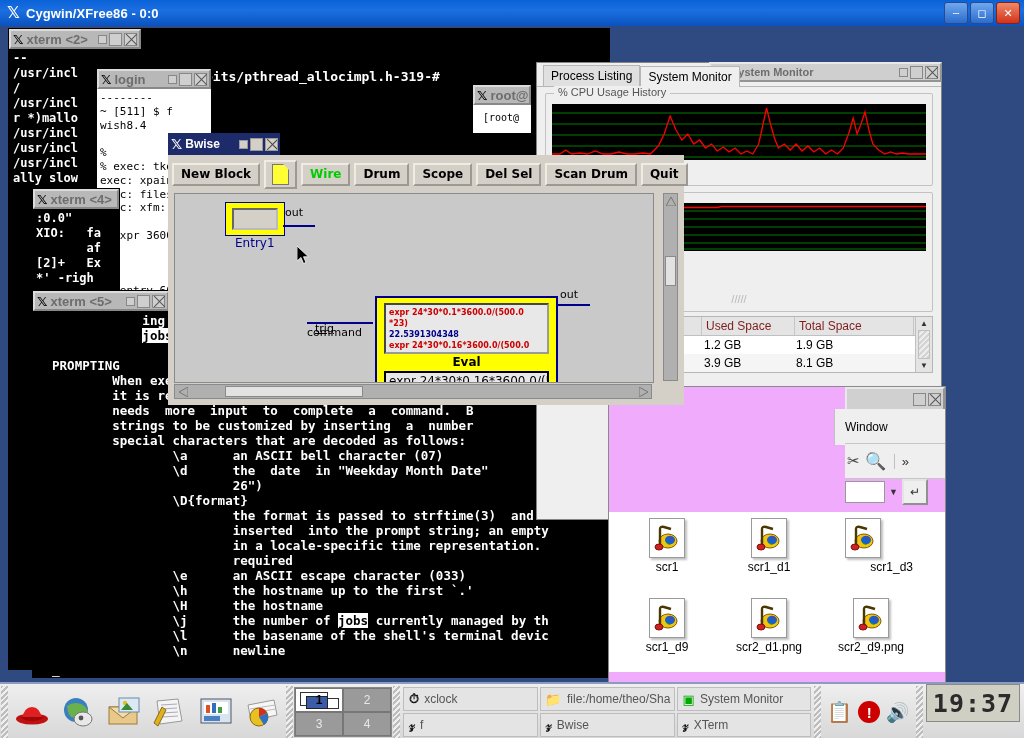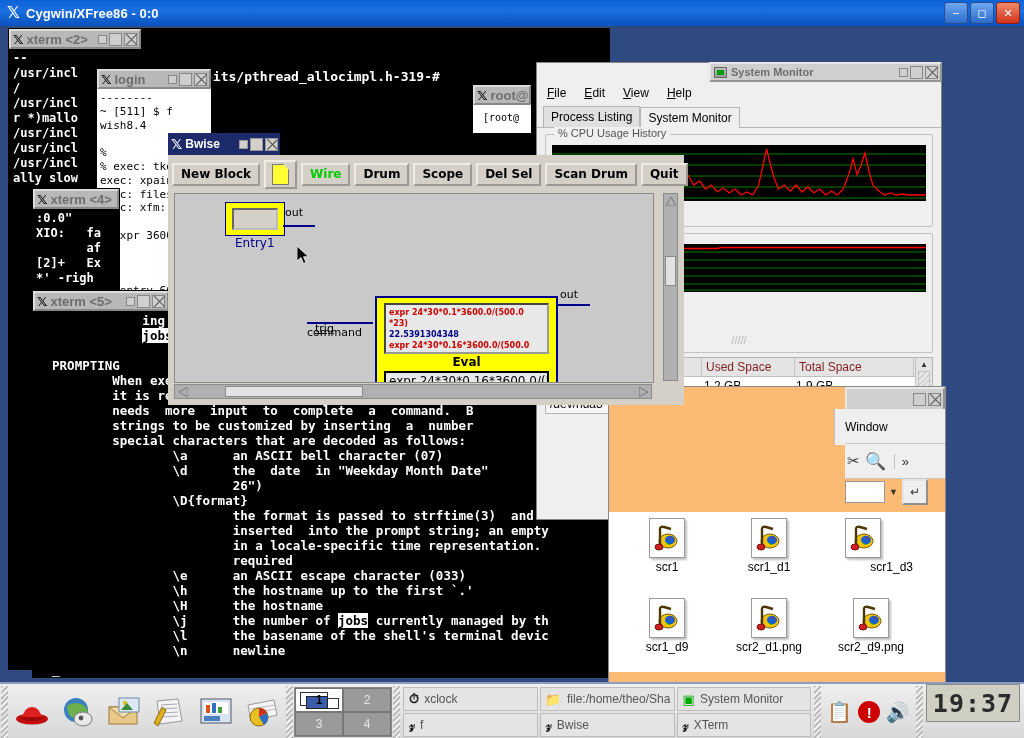--- a/index.html
+++ b/index.html
@@ -133,21 +133,21 @@
   .gtable .cols{flex:1;}
   .ghdr{display:flex;background:#e4e4e4;border-bottom:1px solid #c0c0c0;}
   .ghdr div{font-size:12px;padding:2px 4px;border-right:1px solid #c6c6c6;color:#7f1d1d;}
   .grow{display:flex;}
   .grow div{font-size:12px;padding:2px 4px;color:#000;}
   .grow.alt{background:#f5f5f5;}
   .gvscroll{width:16px;background:#e4e4e4;border-left:1px solid #c0c0c0;display:flex;flex-direction:column;align-items:center;justify-content:space-between;padding:2px 0;}
   .gsbtn{font-size:8px;color:#333;}
 
   
-  #filemgr{position:absolute;left:608px;top:360px;width:336px;height:322px;background:#fdba74;border:1px solid #8a8a8a;overflow:hidden;}
+  #filemgr{position:absolute;left:608px;top:360px;width:336px;height:322px;background:#f0abfc;border:1px solid #8a8a8a;overflow:hidden;}
   #filemgr .fmtitle{position:absolute;right:0;top:0;width:100px;height:24px;background:#d0d0d0;border:2px outset #e8e8e8;box-sizing:border-box;display:flex;align-items:center;justify-content:flex-end;}
   #filemgr .menubar2{position:absolute;right:0;top:22px;width:100px;height:36px;background:#efefef;border-left:1px solid #c0c0c0;font-size:12px;display:flex;align-items:center;padding-left:10px;}
   #filemgr .tb2{position:absolute;right:0;top:56px;width:100px;height:34px;background:#efefef;border-top:1px solid #c6c6c6;border-bottom:1px solid #c6c6c6;display:flex;align-items:center;}
   #filemgr .loc{position:absolute;right:0;top:90px;width:100px;height:30px;display:flex;align-items:center;gap:4px;}
   #filemgr .files{position:absolute;left:0;top:125px;width:336px;height:160px;background:#fff;}
   .fcell{position:absolute;width:100px;text-align:center;}
   .ficon{width:34px;height:38px;margin:0 auto;background:#fff;border:1px solid #9a9a9a;position:relative;box-shadow:2px 2px 2px rgba(0,0,0,.25);}
   .fname{font-size:12px;color:#000;margin-top:2px;}
 
   
@@ -276,26 +276,20 @@
     <div class="gt">
       <span class="gicon"></span>
       <span class="gtx">System Monitor</span>
       <span class="gbtns">
         <span class="xbx sq"></span>
         <span class="xbx"></span>
         <span class="xbx x"></span>
       </span>
     </div>
 
-    <div class="menubar" id="sysmon-menus">
-        <span><u>F</u>ile</span>
-        <span><u>E</u>dit</span>
-        <span><u>V</u>iew</span>
-        <span><u>H</u>elp</span>
-      </div>
 
     <div class="tabs" id="sysmon-tabs">
         <div class="gtab">Process Listing</div>
         <div class="gtab active">System Monitor</div>
       </div>
 
     <div class="grp">
       <span class="lbl">% CPU Usage History</span>
       <div class="graph">
         <svg class="glines" viewBox="0 0 380 56" preserveAspectRatio="none">

